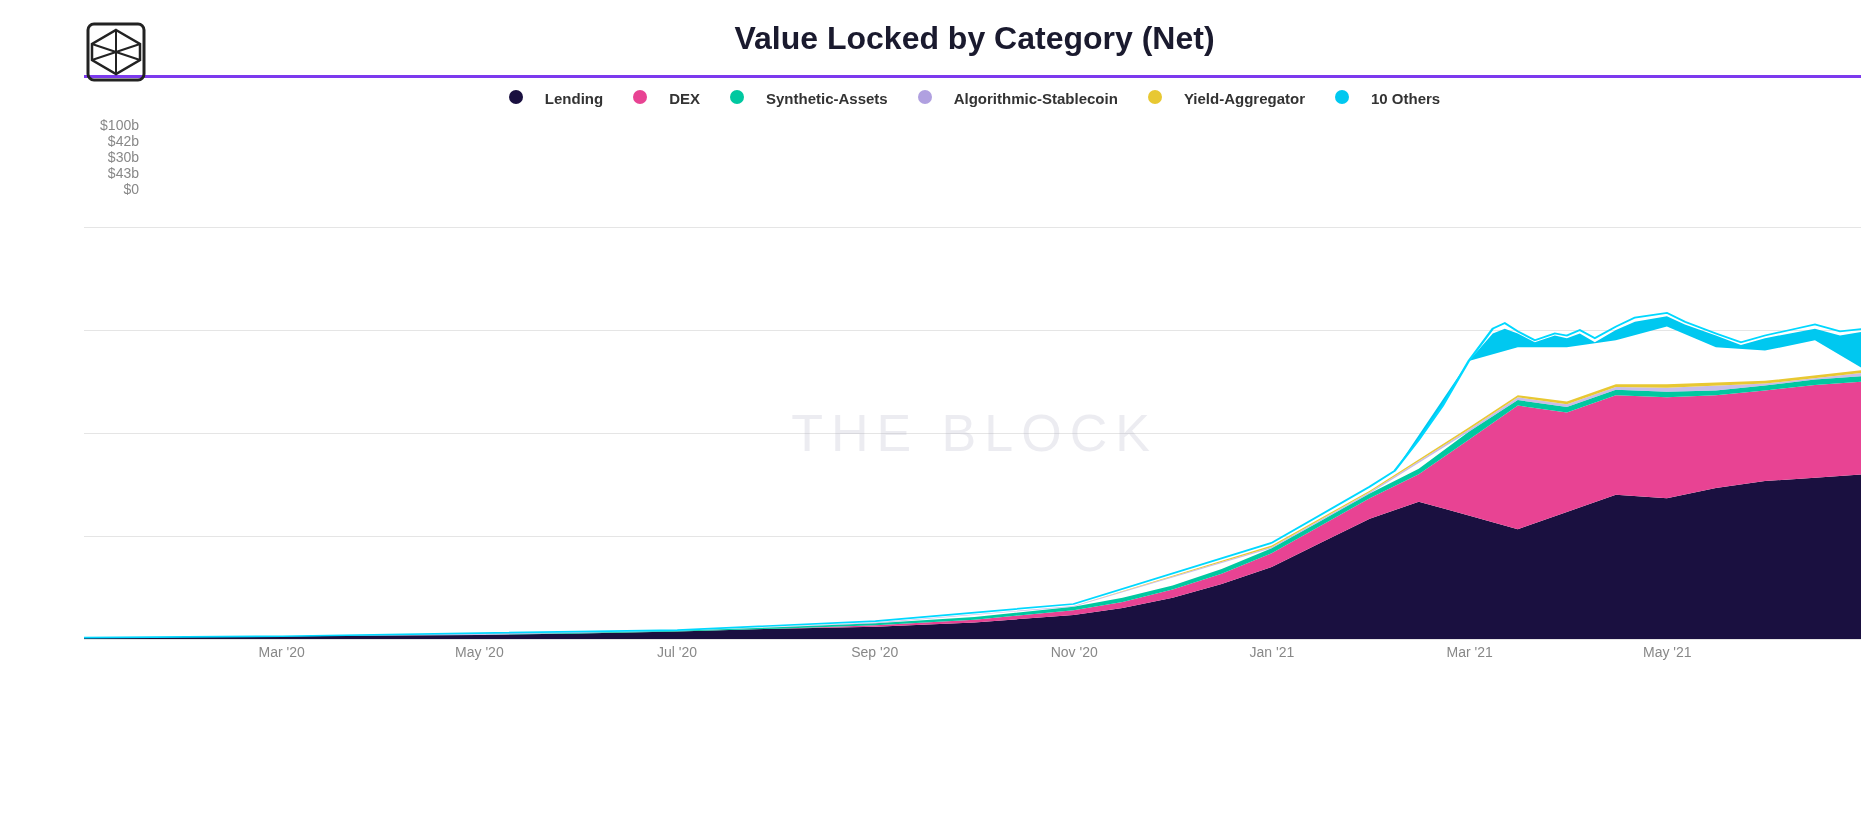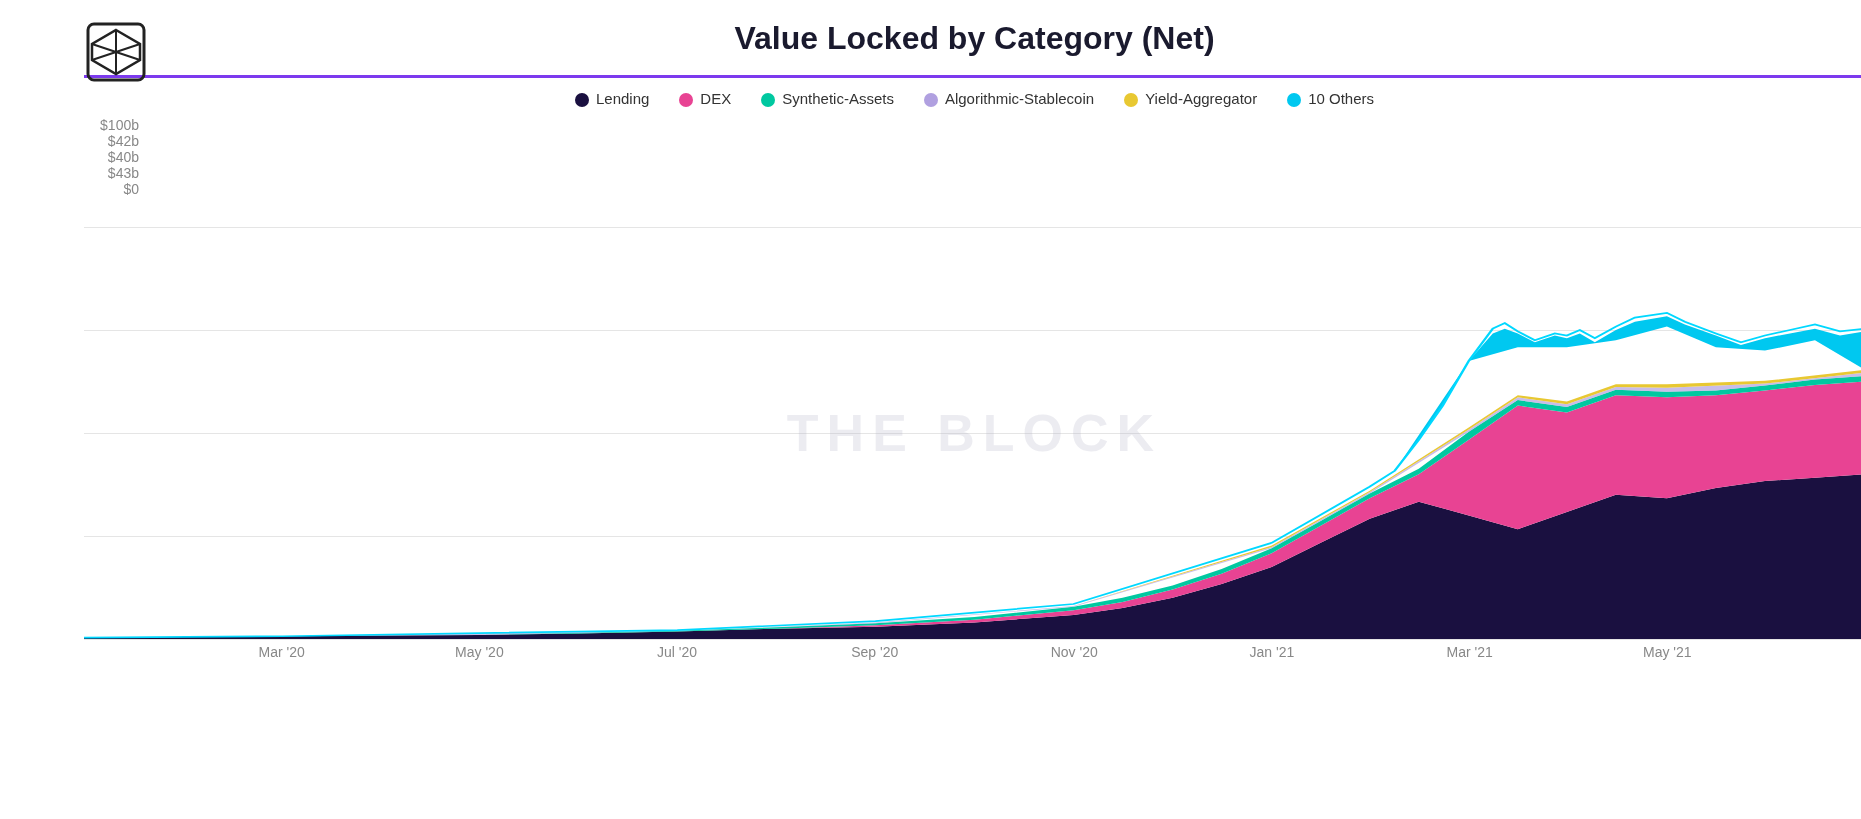--- a/index.html
+++ b/index.html
@@ -52,22 +52,23 @@
       flex-direction: row;
       align-items: center;
       justify-content: center;
       gap: 30px;
       margin-bottom: 10px;
       font-size: 15px;
       color: #333;
     }
     .legend-item {
       display: flex;
-      align-items: flex-end;
-      gap: 7px;
+      align-items: flex-start;
+      gap: 22px;
+      font-weight: bold;
     }
     .legend-dot {
       width: 14px;
       height: 14px;
       border-radius: 50%;
       flex-shrink: 0;
     }
     .chart-area {
       flex: 1;
       position: relative;
@@ -118,21 +119,21 @@
       color: #888;
       transform: translateX(-50%);
       top: 5px;
     }
     .watermark {
       position: absolute;
       top: 50%;
       left: 50%;
       transform: translate(-50%, -50%);
       font-size: 52px;
-      font-weight: 700;
+      font-weight: 400;
       color: rgba(180,180,200,0.25);
       letter-spacing: 8px;
       pointer-events: none;
       white-space: nowrap;
       z-index: 10;
     }
     svg.chart-svg {
       position: absolute;
       top: 0; left: 0;
       width: 100%;
@@ -182,21 +183,21 @@
     <div class="legend-item">
       <div class="legend-dot" style="background:#00c8f0;"></div>
       <span>10 Others</span>
     </div>
   </div>
 
   <div class="chart-area">
     <div class="y-axis">
       <span class="y-label">$100b</span>
       <span class="y-label">$42b</span>
-      <span class="y-label">$40b</span>
+      <span class="y-label">$30b</span>
       <span class="y-label">$43b</span>
       <span class="y-label">$0</span>
     </div>
     <div class="chart-inner">
       <div class="grid-and-chart">
 
         <div class="grid-line" style="top:0%;"></div>
         <div class="grid-line" style="top:25%;"></div>
         <div class="grid-line" style="top:50%;"></div>
         <div class="grid-line" style="top:75%;"></div>

